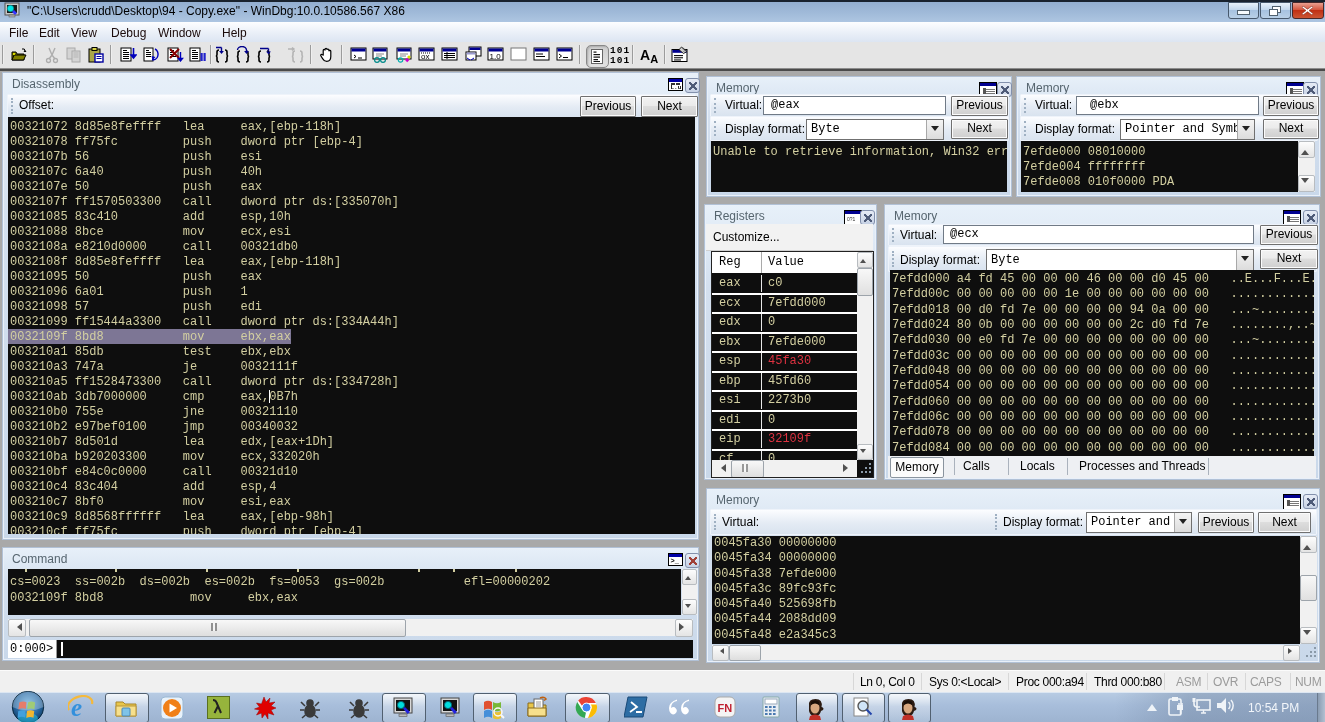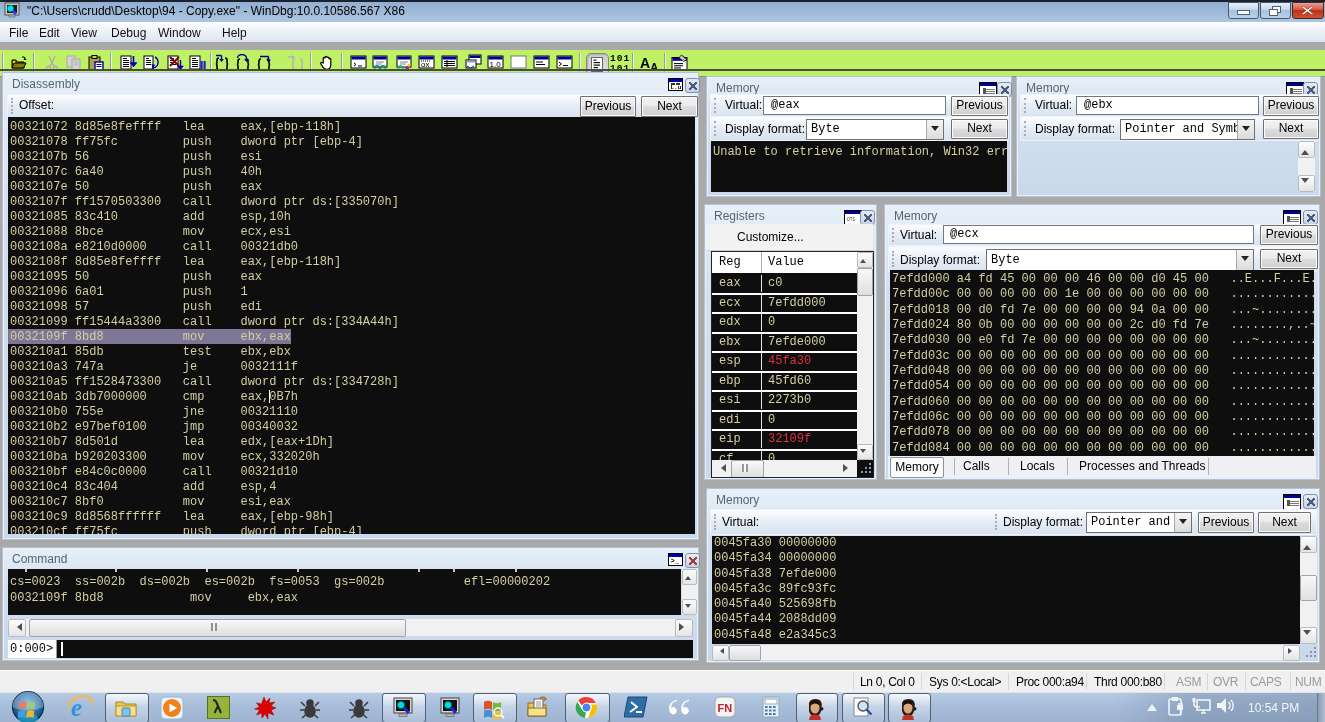--- a/index.html
+++ b/index.html
@@ -2,21 +2,21 @@
 <html><head><meta charset="utf-8">
 <style>
 html,body{margin:0;padding:0;}
 #root{position:relative;width:1325px;height:722px;overflow:hidden;background:#a9a9a9;font-family:"Liberation Sans",sans-serif;}
 .abs{position:absolute;}
 
 #titlebar{left:0;top:0;width:1325px;height:22px;background:linear-gradient(#93aed0,#9fb9d8 45%,#b0c8e3);border-top:2px solid #19222e;}
 #title-text{left:27px;top:4px;font-size:12px;color:#000;}
 #menubar{left:0;top:22px;width:1325px;height:20px;background:linear-gradient(#fdfeff,#e8eef7 60%,#dce5f2);}
 .menu-item{top:26px;font-size:12px;color:#1a0a0a;}
-#toolbar{left:0;top:50px;width:1325px;height:26px;background:#bef264;border-bottom:1px solid #8c8c8c;}
+#toolbar{left:0;top:42px;width:1325px;height:26px;background:#e5e5e5;border-bottom:1px solid #8c8c8c;}
 #tbdark{left:0;top:69px;width:1325px;height:2px;background:#4a4a4a;}
 .tsep{position:absolute;top:3px;width:1px;height:19px;background:#9c9c9c;border-right:1px solid #efefef;}
 .ti{position:absolute;top:4px;width:18px;height:18px;}
 
 .win{position:absolute;background:linear-gradient(#e7f0f9,#d4e0ef 30%,#c9d8ea);border:1px solid #b1c1d6;box-shadow:inset 0 0 0 1px #e9f0f9;}
 .wtitle{position:absolute;left:9px;top:4px;font-size:12px;color:#56656f;}
 .mini-close{position:absolute;width:13px;height:13px;background:linear-gradient(#e6ecf6,#c6d1e4);border:1px solid #8290ac;border-radius:3px;}
 .mini-close:after{content:"";position:absolute;left:2.5px;top:2.5px;width:8px;height:8px;background:
  linear-gradient(45deg,transparent 38%,#4e5b78 38%,#4e5b78 62%,transparent 62%),
  linear-gradient(-45deg,transparent 38%,#4e5b78 38%,#4e5b78 62%,transparent 62%);}
@@ -375,49 +375,54 @@
   <div class="win" style="left:1016px;top:76px;width:303px;height:119px;">
     <div class="wtitle">Memory</div>
     <div class="mini-ico" style="left:269px;top:5px;">
         <i></i>
       <div class="abs" style="left:3px;top:5px;width:9px;height:6px;border-left:3px solid #555;background:repeating-linear-gradient(#fff 0 1px,#777 1px 2px);"></div>
     </div>
     <div class="mini-close" style="left:286px;top:5px;"></div>
     <div class="itb" style="left:3px;top:17px;width:296px;height:21px;">
       <div class="grip" style="left:3px;top:3px;height:15px;"></div>
       <div class="lbl" style="left:14px;top:3px;">Virtual:</div>
-      <div class="field" style="left:55px;top:1px;width:181px;height:17px;"><span style="padding-left:7px">@ebx</span></div>
+      <div class="field" style="left:55px;top:1px;width:181px;height:17px;"><span style="padding-left:13px">@ebx</span></div>
       <div class="btn" style="left:242px;top:1px;width:54px;height:18px;line-height:17px;">Previous</div>
     </div>
     <div class="itb" style="left:3px;top:39px;width:296px;height:23px;">
       <div class="grip" style="left:3px;top:4px;height:15px;"></div>
       <div class="lbl" style="left:14px;top:5px;">Display format:</div>
       <div class="drop" style="left:99px;top:2px;width:133px;height:19px;">
           <span class="dtxt">Pointer and Symb</span>
           <span class="dbtn"></span>
         </div>
       <div class="btn" style="left:242px;top:2px;width:54px;height:18px;line-height:17px;">Next</div>
     </div>
+    <div class="blk" style="left:4px;top:64px;width:277px;height:51px;">
+      <div class="mono abs" style="left:2px;top:4px;">7efde000 08010000
+7efde004 ffffffff
+7efde008 010f0000 PDA</div>
+    </div>
     <div class="sbv" style="left:281px;top:64px;width:17px;height:51px;">
       <div class="sba" style="left:0;top:0;width:15px;height:15px;"></div>
       <div class="arr" style="left:3px;top:5px;border:4px solid transparent;border-bottom:5px solid #505050;"></div>
       <div class="sba" style="left:0;bottom:0;width:15px;height:15px;"></div>
       <div class="arr" style="left:3px;bottom:5px;border:4px solid transparent;border-top:5px solid #505050;"></div>
     </div>
   </div>
 
   <div class="win" style="left:704px;top:204px;width:171px;height:274px;">
     <div class="wtitle">Registers</div>
     <div class="mini-ico" style="left:139px;top:5px;">
         <i></i>
       <div class="abs" style="left:2px;top:5px;width:10px;height:6px;font-size:5px;line-height:6px;color:#333;">0?1</div>
     </div>
     <div class="mini-close" style="left:155px;top:5px;"></div>
     <div class="abs" style="left:1px;top:19px;width:167px;height:26px;background:#f2f2f2;border-bottom:1px solid #d0d0d0;">
-      <div class="lbl" style="left:7px;top:6px;margin-left:24px;">Customize...</div>
+      <div class="lbl" style="left:7px;top:6px;">Customize...</div>
     </div>
     <div class="abs" style="left:6px;top:46px;width:161px;height:225px;background:#0e0e0e;border:1px solid #222;overflow:hidden;">
       <div class="abs" style="left:0px;top:0px;width:145px;height:21px;background:#fff;">
         <div class="mono abs" style="left:7px;top:3px;color:#000;">Reg</div>
         <div class="mono abs" style="left:56px;top:3px;color:#000;">Value</div>
         <div class="abs" style="left:49px;top:0;width:1px;height:21px;background:#aaa;"></div>
       </div>
       <div id="regrows" class="abs" style="left:0;top:23px;width:145px;">
         <div class="rrow">
             <span class="rn">eax</span>

